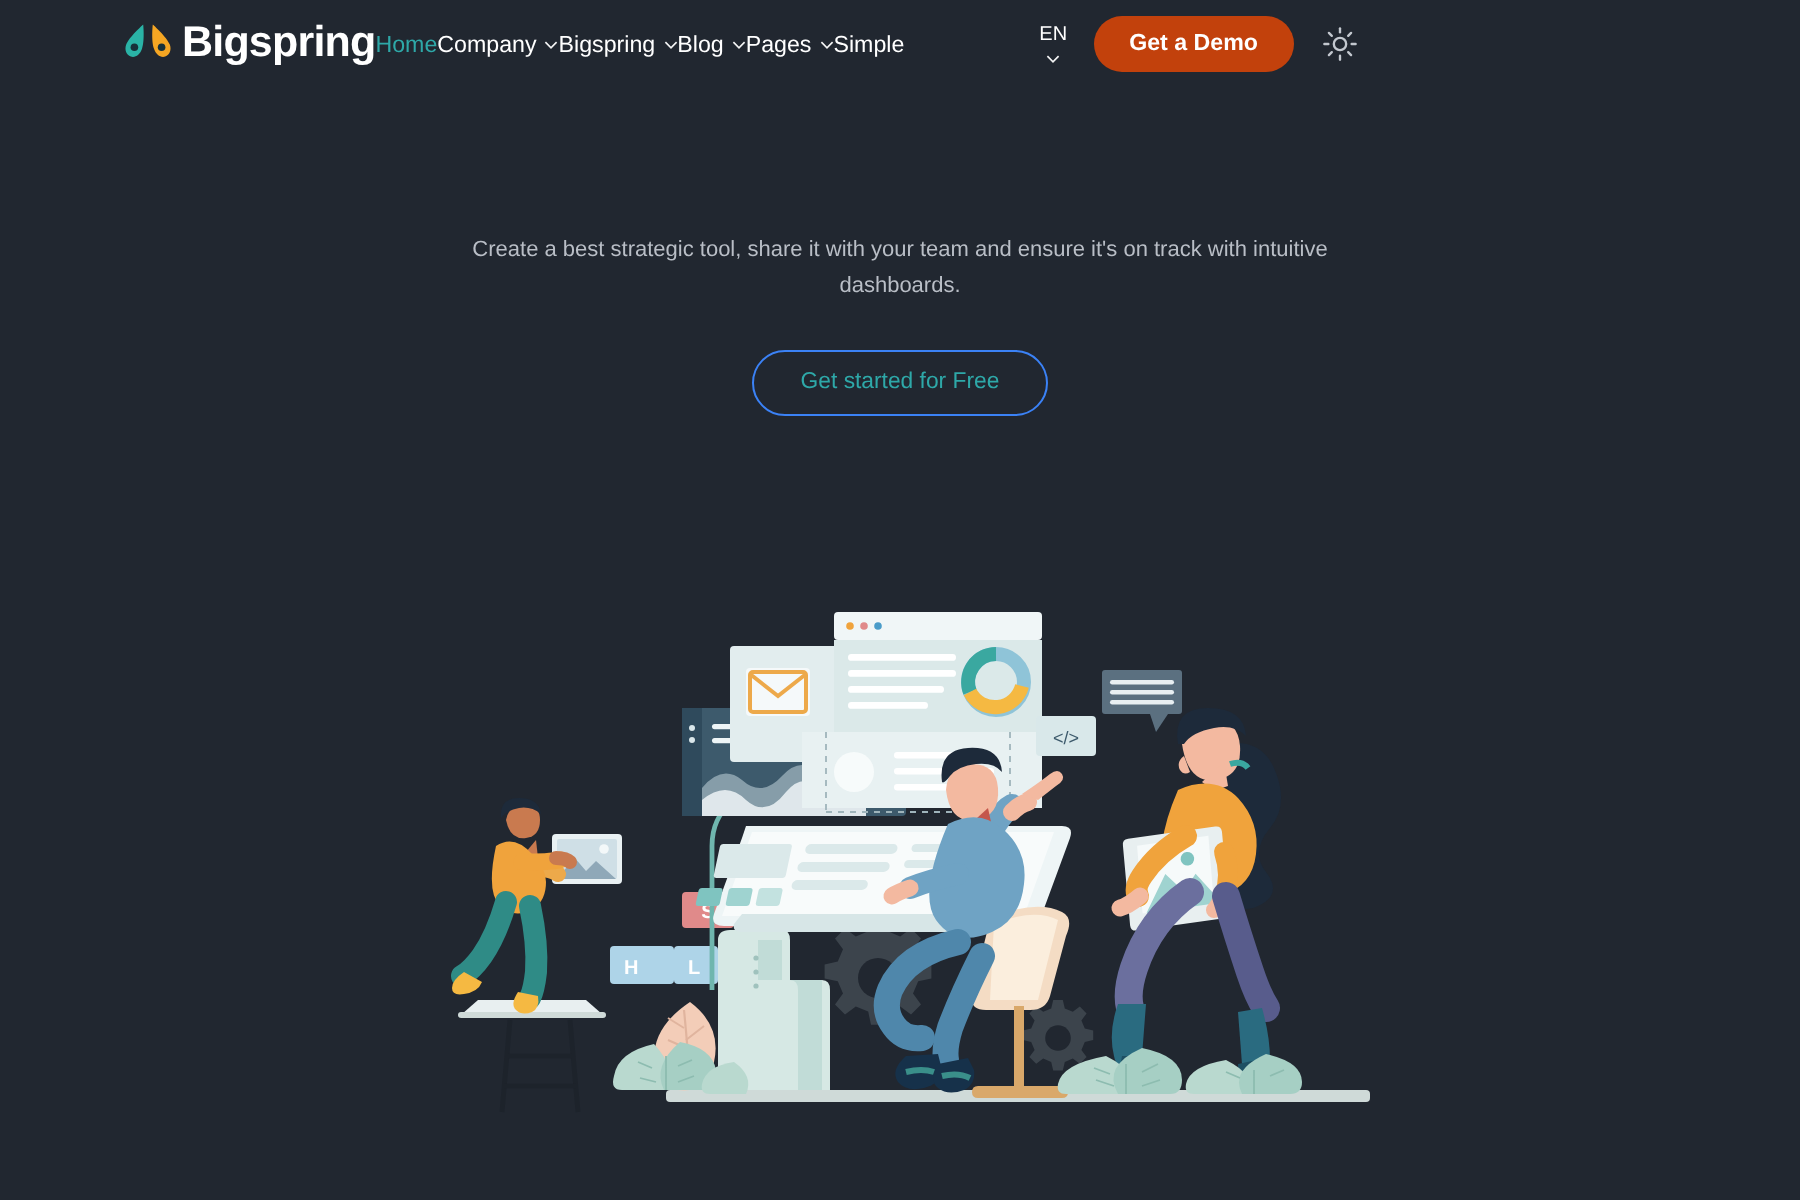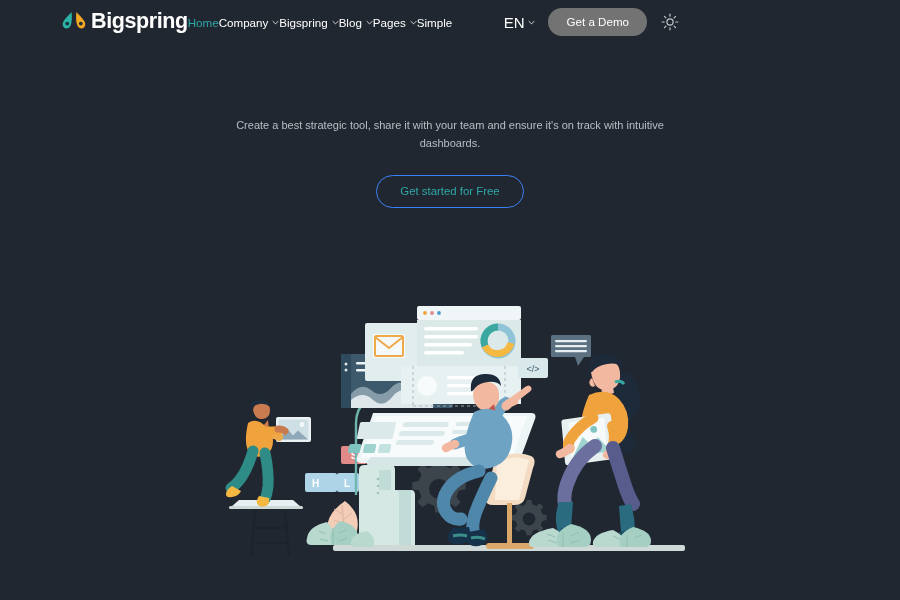--- a/index.html
+++ b/index.html
@@ -28,23 +28,23 @@
     display:flex;
   }
   .nav-item{
     display:flex;align-items:center;gap:4px;
     color:#ffffff;font-size:11.6px;cursor:pointer;white-space:nowrap;
   }
   .nav-item.active{color:#2ea8a8;}
   .caret{width:7px;height:5px;display:block;opacity:.95;}
 
   .nav-right{margin-left:auto;display:flex;align-items:center;gap:13px;}
-  .lang{display:flex;align-items:center;gap:4px;color:#ffffff;font-size:15px;cursor:pointer;}
+  .lang{display:flex;align-items:center;gap:4px;color:#ffffff;font-size:10px;cursor:pointer;flex-direction:column;}
   .demo-btn{
-    background:#737373;color:#ffffff;font-size:11.6px;font-weight:normal;
+    background:#c2410c;color:#ffffff;font-size:11.6px;font-weight:bold;
     border:none;border-radius:20px;padding:8px 18px;cursor:pointer;
     line-height:1;white-space:nowrap;
   }
   .theme-toggle{width:20px;height:20px;cursor:pointer;display:block;}
 
   
   .hero{
     position:absolute;top:93px;left:0;width:900px;text-align:center;
   }
   .hero h1{

